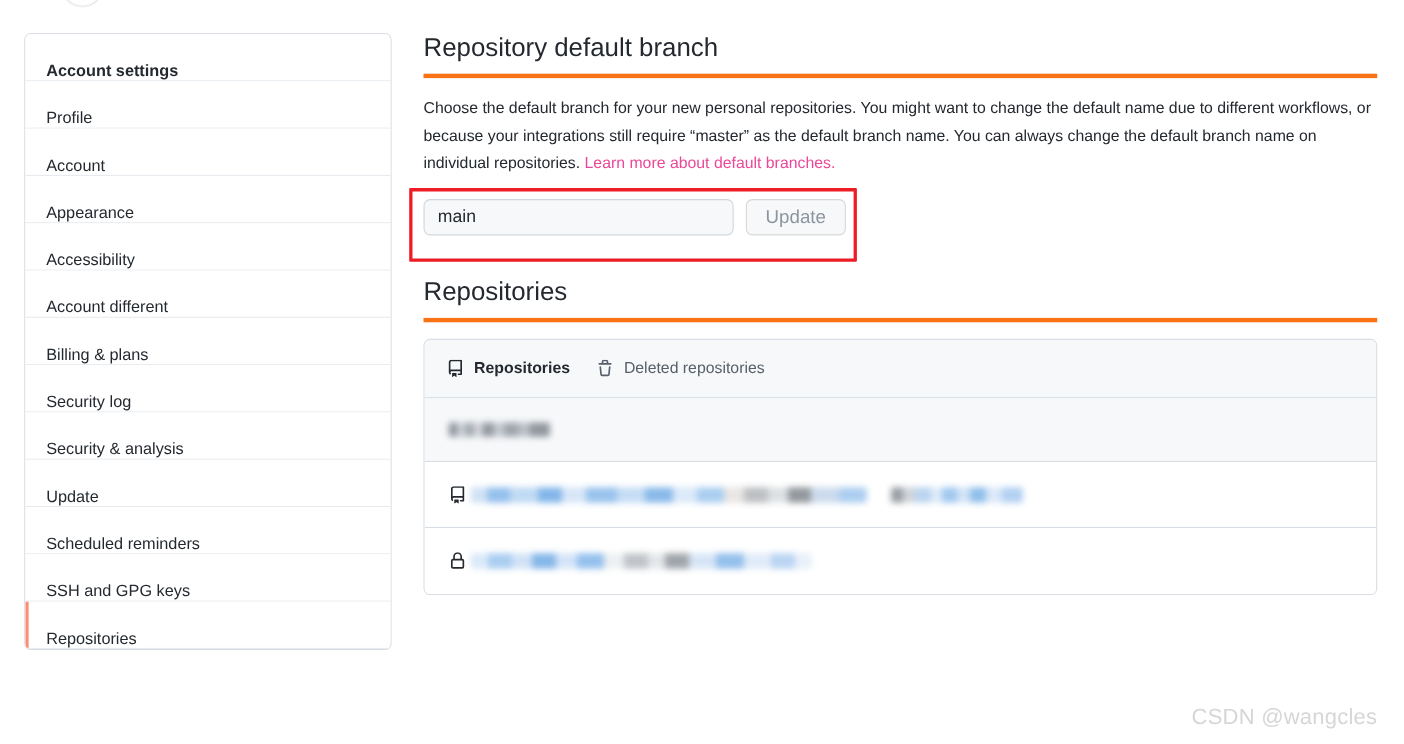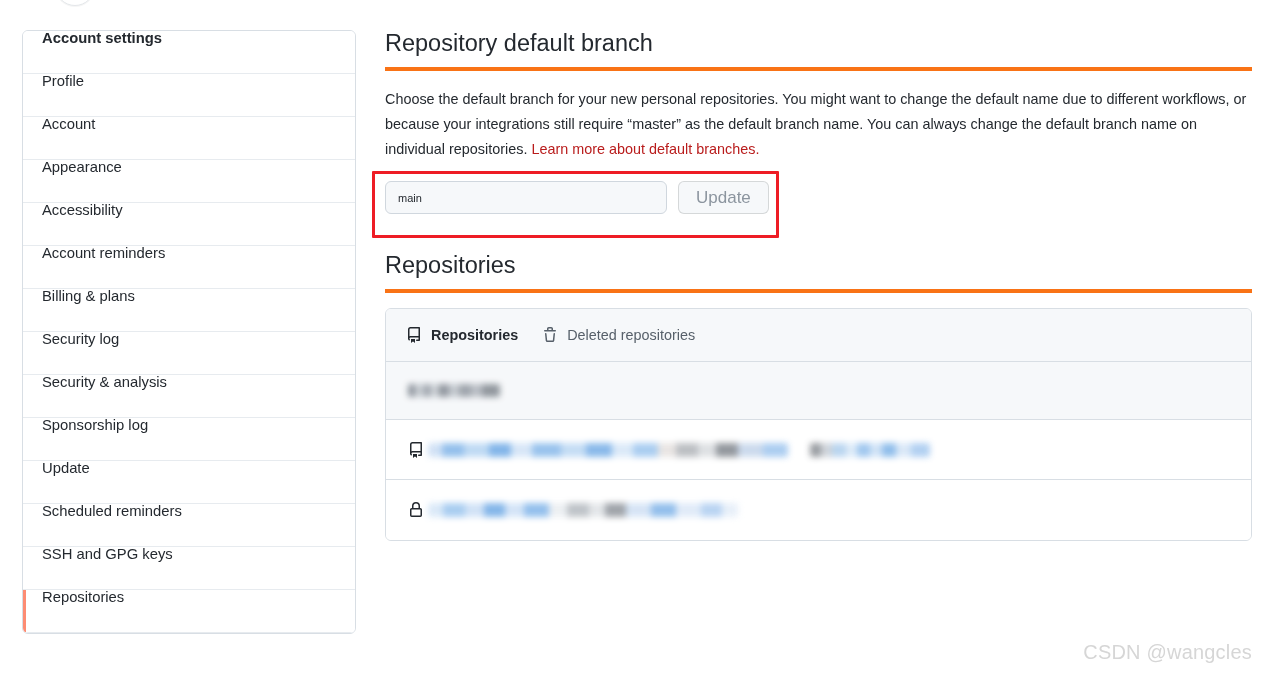--- a/index.html
+++ b/index.html
@@ -42,21 +42,21 @@
     width: 334px;
     border: 1px solid #d8dee4;
     border-radius: 6px;
     background: #ffffff;
     overflow: hidden;
   }
   .side-item {
     position: relative;
     height: 43px;
     display: flex;
-    align-items: flex-start;
+    align-items: flex-end;
     padding: 0 16px 0 19px;
     border-bottom: 1px solid #e7ebef;
     font-size: 14.8px;
     color: #24292f;
     line-height: 1;
     cursor: pointer;
     background: #ffffff;
   }
   .side-item:last-child { border-bottom: 1px solid #e7ebef; }
   .side-item.header {
@@ -93,21 +93,21 @@
   }
 
   .desc {
     margin: 16px 0 0 0;
     font-size: 14.4px;
     line-height: 25px;
     color: #24292f;
     width: 870px;
   }
   .desc a {
-    color: #b91c1c;
+    color: #ec4899;
     text-decoration: none;
     margin-top: 36px;
   }
 
   
   .annot-box {
     position: absolute;
     left: -13px;
     top: 143px;
     width: 407px;
@@ -124,21 +124,21 @@
     align-items: center;
     gap: 11px;
   }
   .branch-input {
     width: 282px;
     height: 33px;
     border: 1px solid #d0d7de;
     border-radius: 6px;
     background: #f6f8fa;
     padding: 0 12px;
-    font-size: 11px;
+    font-size: 16px;
     color: #24292f;
     font-family: "Liberation Sans", sans-serif;
     outline: none;
   }
   .update-btn {
     height: 33px;
     padding: 0 17px;
     border: 1px solid rgba(27,31,36,0.15);
     border-radius: 6px;
     background: #f6f8fa;
@@ -286,33 +286,30 @@
       <div class="side-item">
         <span>Account</span>
       </div>
       <div class="side-item">
         <span>Appearance</span>
       </div>
       <div class="side-item">
         <span>Accessibility</span>
       </div>
       <div class="side-item">
-        <span>Account reminders</span>
+        <span>Account different</span>
       </div>
       <div class="side-item">
         <span>Billing &amp; plans</span>
       </div>
       <div class="side-item">
         <span>Security log</span>
       </div>
       <div class="side-item">
         <span>Security &amp; analysis</span>
-      </div>
-      <div class="side-item">
-        <span>Sponsorship log</span>
       </div>
       <div class="side-item">
         <span>Update</span>
       </div>
       <div class="side-item">
         <span>Scheduled reminders</span>
       </div>
       <div class="side-item">
         <span>SSH and GPG keys</span>
       </div>

